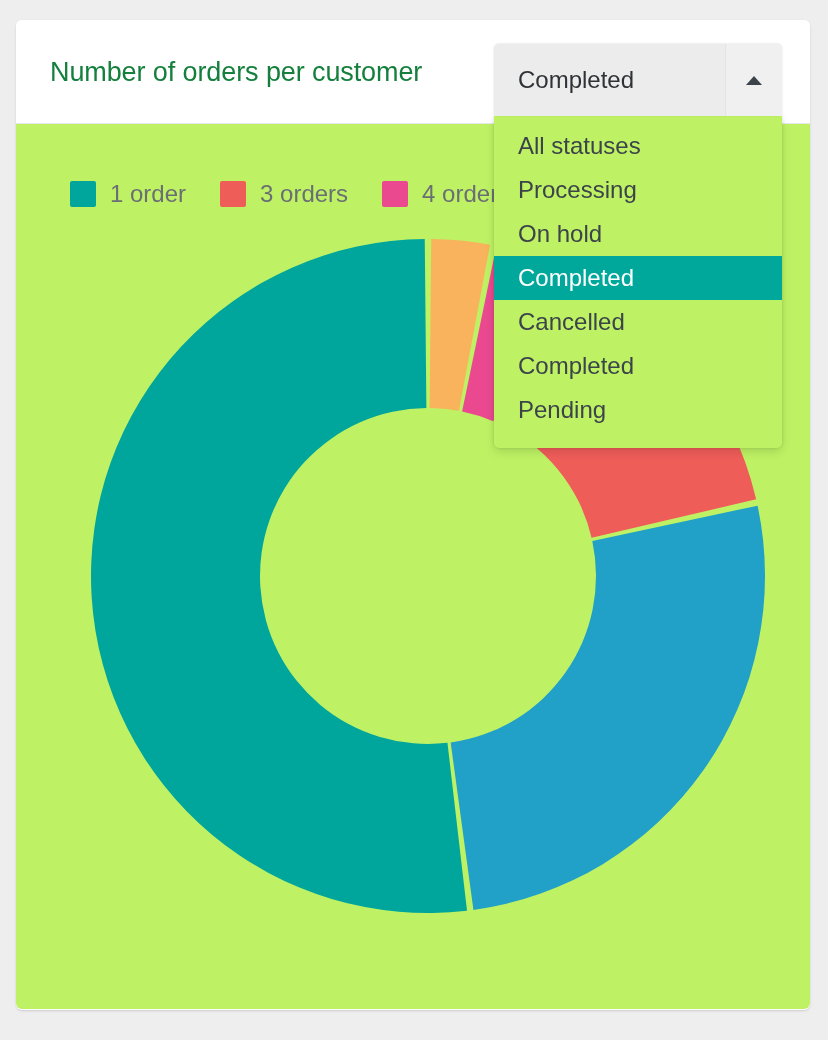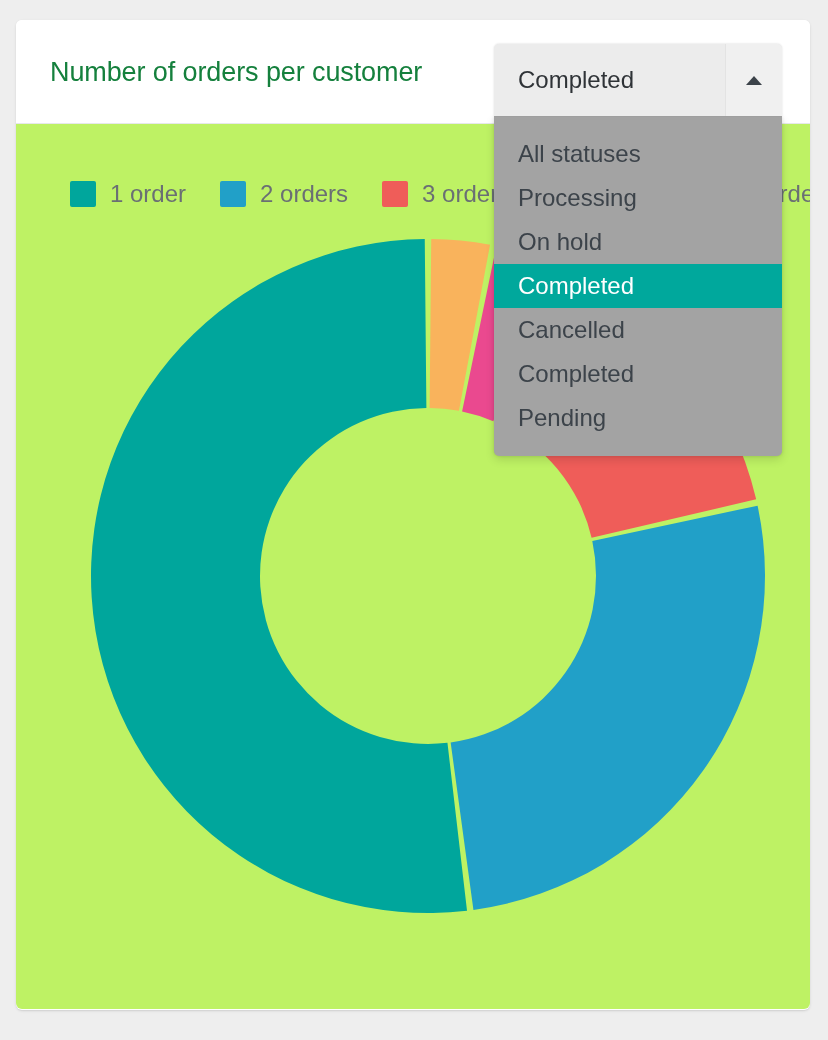--- a/index.html
+++ b/index.html
@@ -92,23 +92,23 @@
 
   .caret-up {
     width: 0;
     height: 0;
     border-left: 8px solid transparent;
     border-right: 8px solid transparent;
     border-bottom: 9px solid #3c434a;
   }
 
   .select-menu {
-    background: #a3a3a3;
+    background: #bef264;
     border-radius: 0 0 5px 5px;
-    padding: 16px 0 16px 0;
+    padding: 8px 0 16px 0;
     box-shadow: 0 4px 10px rgba(0,0,0,0.12), -1px 0 3px rgba(0,0,0,0.06), 1px 0 3px rgba(0,0,0,0.06);
   }
 
   .select-option {
     height: 44px;
     display: flex;
     align-items: center;
     padding-left: 24px;
     font-size: 24px;
     color: #3c434a;
@@ -193,24 +193,20 @@
   </div>
 
   <div class="card-body">
 
     <div class="legend" id="legend">
         <div class="legend-item">
           <span class="legend-swatch" style="background: rgb(0, 166, 156);"></span>
           <span class="legend-label">1 order</span>
         </div>
         <div class="legend-item">
-          <span class="legend-swatch" style="background: rgb(33, 160, 200);"></span>
-          <span class="legend-label">2 orders</span>
-        </div>
-        <div class="legend-item">
           <span class="legend-swatch" style="background: rgb(239, 93, 89);"></span>
           <span class="legend-label">3 orders</span>
         </div>
         <div class="legend-item">
           <span class="legend-swatch" style="background: rgb(234, 73, 143);"></span>
           <span class="legend-label">4 orders</span>
         </div>
         <div class="legend-item">
           <span class="legend-swatch" style="background: rgb(249, 179, 92);"></span>
           <span class="legend-label">5 orders</span>

